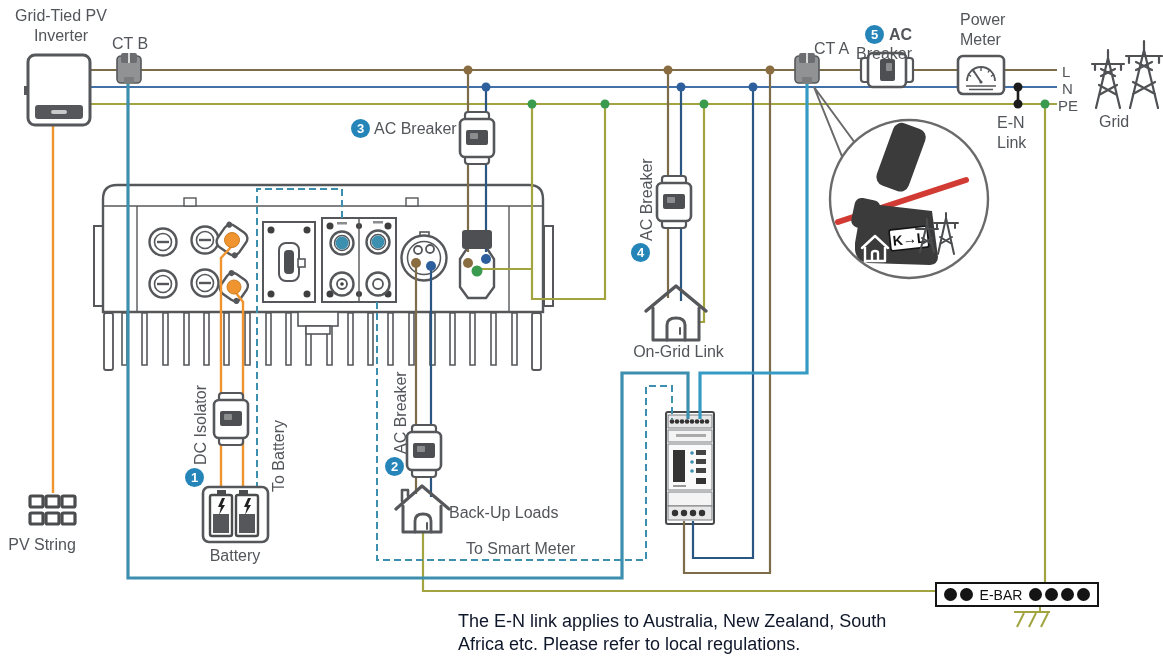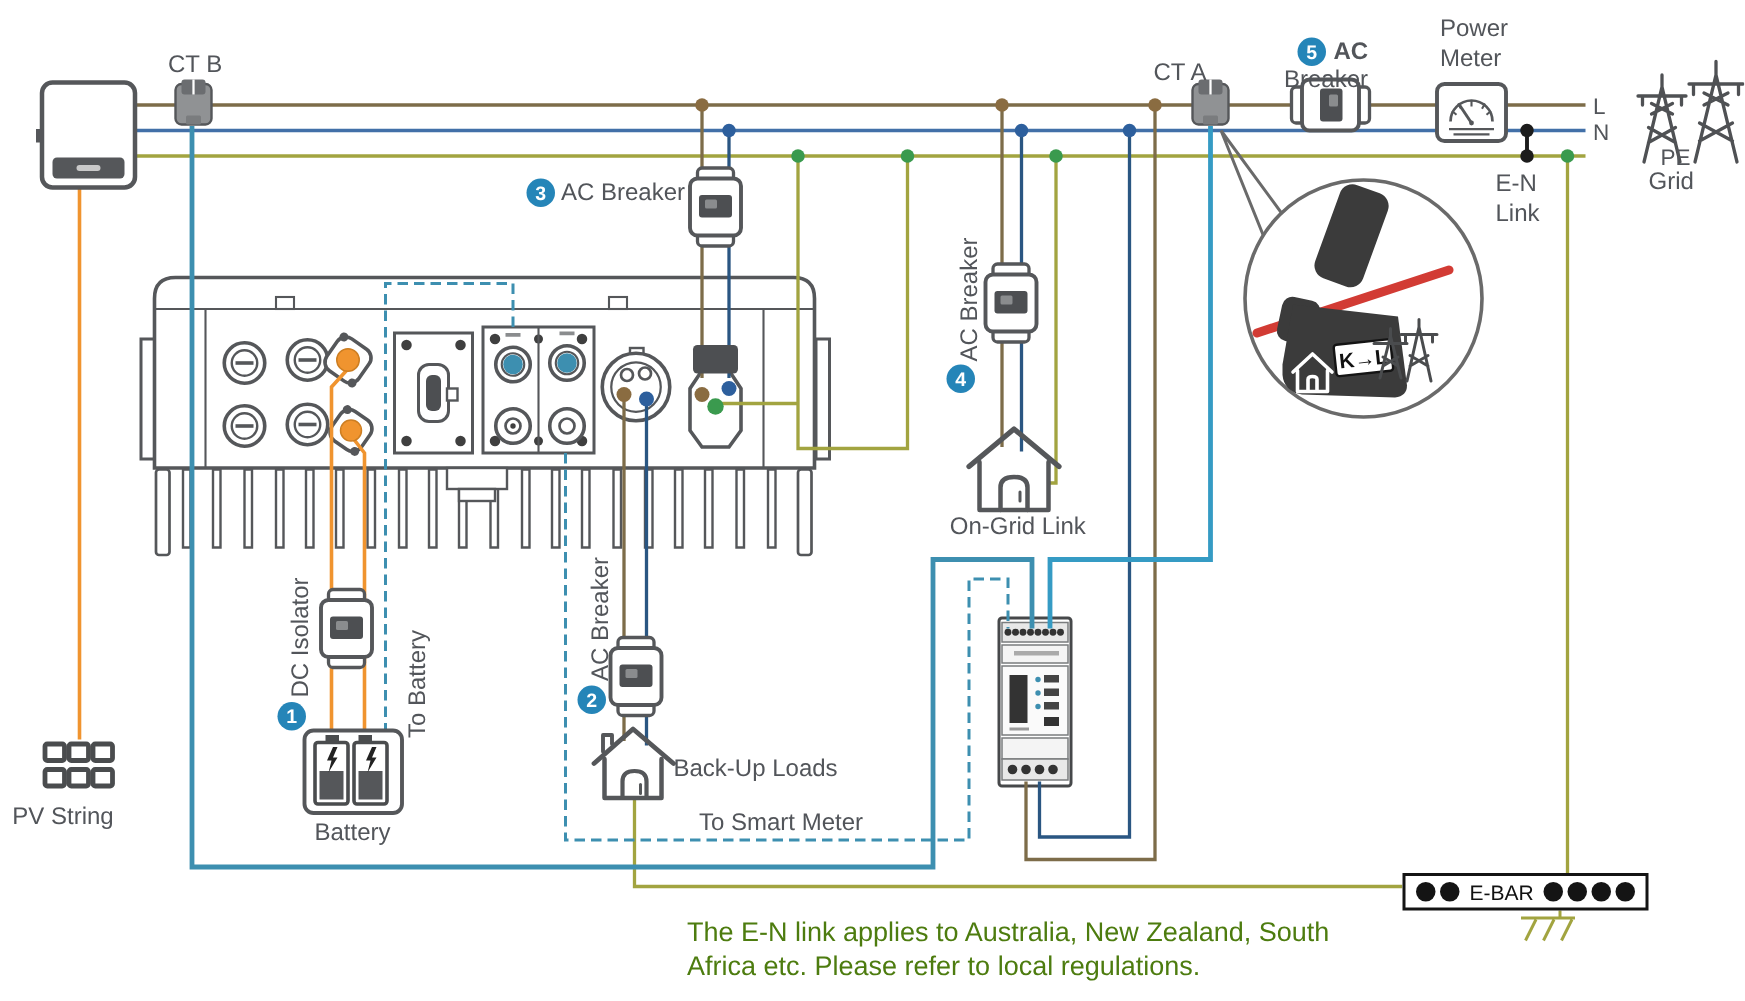--- a/index.html
+++ b/index.html
@@ -6,21 +6,21 @@
   #stage{position:relative;width:1163px;height:667px;background:#fff;overflow:hidden;
          font-family:"Liberation Sans",sans-serif;}
   #wiresvg{position:absolute;left:0;top:0;z-index:1;}
   .lbl{position:absolute;z-index:2;font-family:"Liberation Sans",sans-serif;font-size:16px;
        line-height:20px;color:#52555a;white-space:pre-line;}
   .vlbl{transform:rotate(-90deg);transform-origin:0 0;white-space:nowrap;}
   .center{text-align:center;}
   .small{font-size:15px;}
   .badge{position:absolute;z-index:2;width:19px;height:19px;border-radius:50%;background:#2585b8;
          color:#fff;font:bold 13px/19px "Liberation Sans",sans-serif;text-align:center;}
-  .note{font-size:18px;line-height:23px;color:#4d7c0f;}
+  .note{font-size:18px;line-height:23px;color:#0f172a;}
   .ebar{position:absolute;left:935px;top:582px;width:160px;height:21px;z-index:2;background:#fff;
         border:2px solid #141414;display:flex;align-items:center;justify-content:center;gap:3px;
         font-size:14px;color:#111;}
   .ebar .dot{width:13px;height:13px;border-radius:50%;background:#141414;flex:0 0 auto;}
   .ebar .txt{margin:0 4px;}
 </style>
 </head>
 <body>
 
 <div id="stage">
@@ -319,35 +319,37 @@
       <rect x="890" y="228" width="38" height="21" rx="2" fill="#fff" stroke="#141414" stroke-width="1.6"></rect>
       <text x="909" y="244" text-anchor="middle" font-family="Liberation Sans, sans-serif" font-size="14" font-weight="bold" fill="#111">K→L</text>
     </g>
     <g stroke="#4a4c4e" stroke-width="2" fill="none" stroke-linecap="round">
       <path d="M920,252 L927,224 M934,252 L927,224 M922,244 L932,238 M922,238 L932,244 M916,229 H938 M927,224 v-5"></path>
       <path d="M938,254 L946,218 M954,254 L946,218 M940,244 L952,237 M940,237 L952,244 M934,223 H958 M937,223 v5 M955,223 v5 M946,218 v-5"></path>
     </g>
   </g>
 </svg>
 
+<div class="lbl center" style="left:2px;top:6px;width:118px;">Grid-Tied PV
+Inverter</div>
 <div class="lbl" style="left:112px;top:34px;">CT B</div>
-<div class="lbl" style="left:769px;top:39px;">CT A</div>
+<div class="lbl" style="left:814px;top:39px;">CT A</div>
 
 <div class="badge" style="left:351px;top:119px;">3</div>
 <div class="lbl" style="left:374px;top:119px;">AC Breaker</div>
 
 <div class="badge" style="left:865px;top:25px;">5</div>
 <div class="lbl" style="left:889px;top:25px;font-weight:bold;">AC</div>
 <div class="lbl" style="left:856px;top:44px;">Breaker</div>
 
 <div class="lbl" style="left:960px;top:10px;">Power
 Meter</div>
 <div class="lbl small" style="left:1062px;top:62px;">L</div>
 <div class="lbl small" style="left:1062px;top:79px;">N</div>
-<div class="lbl small" style="left:1107px;top:96px;">PE</div>
+<div class="lbl small" style="left:1058px;top:96px;">PE</div>
 <div class="lbl" style="left:997px;top:113px;">E-N
 Link</div>
 <div class="lbl" style="left:1099px;top:112px;">Grid</div>
 
 <div class="badge" style="left:631px;top:243px;">4</div>
 <div class="lbl vlbl" style="left:637px;top:241px;">AC Breaker</div>
 <div class="lbl center" style="left:621px;top:342px;width:115px;">On-Grid Link</div>
 
 <div class="badge" style="left:185px;top:468px;">1</div>
 <div class="lbl vlbl" style="left:191px;top:465px;">DC Isolator</div>

